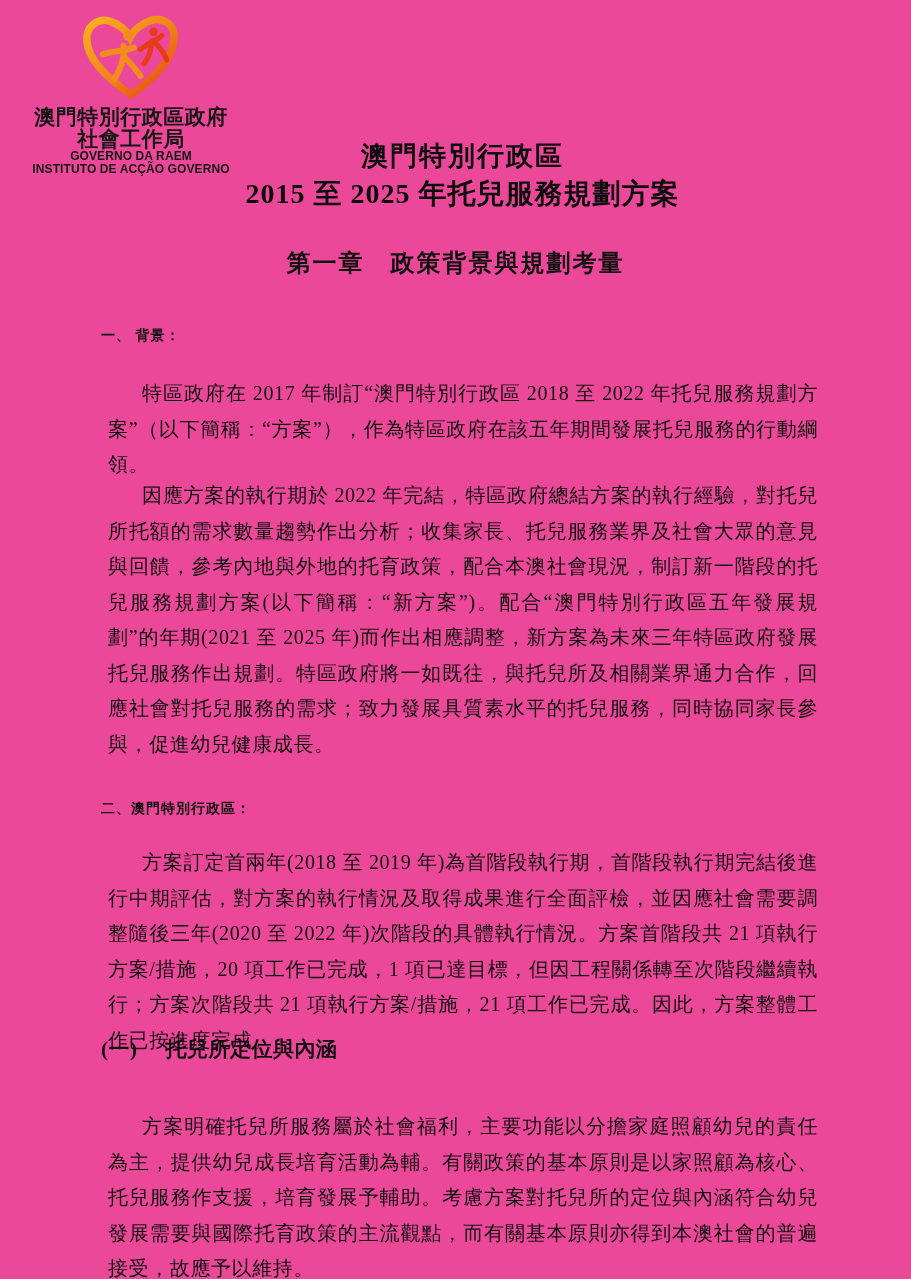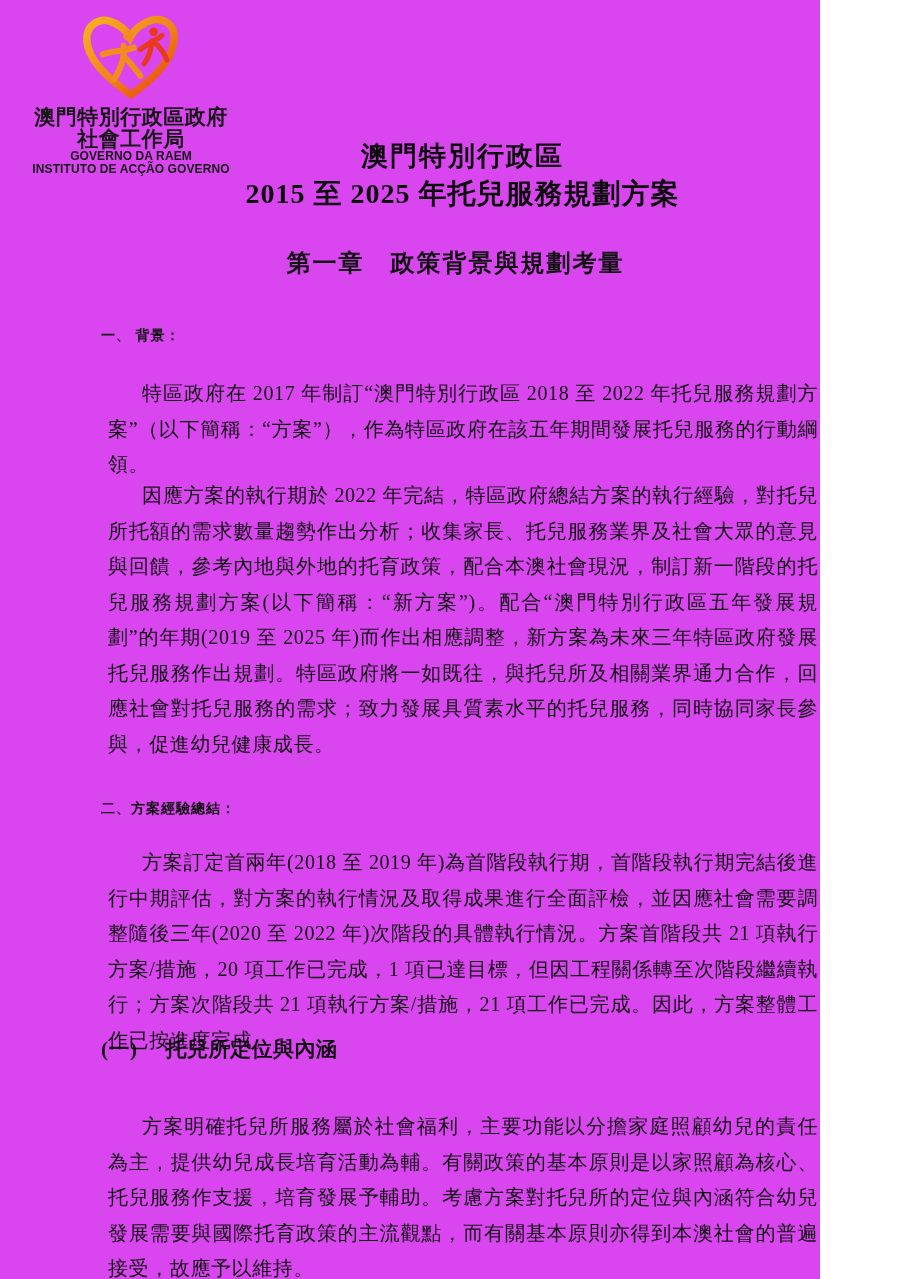--- a/index.html
+++ b/index.html
@@ -1,19 +1,19 @@
 <!DOCTYPE html>
 <html><head>
 <meta charset="utf-8">
 <style>
   html,body{margin:0;padding:0;background:#ffffff;}
   .page{
     position:relative;
-    width:820px;height:1279px;
-    background:#d946ef;
+    width:911px;height:1279px;
+    background:#ec4899;
     color:#111;
     font-family:"Liberation Serif","DejaVu Serif",serif;
     overflow:hidden;
   }
   
   .logo-block{
     position:absolute;left:26px;top:12px;width:210px;
     text-align:center;
     font-family:"Liberation Sans","DejaVu Sans",sans-serif;
   }
@@ -99,23 +99,23 @@
     <div class="doc-title-1">澳門特別行政區</div>
     <div class="doc-title-2">2015 至 2025 年托兒服務規劃方案</div>
   </div>
 
   <div class="chapter">
     <span>第一章</span><span class="chapter-gap"></span><span>政策背景與規劃考量</span>
   </div>
 
   <div class="sec-heading" style="top:322px">一、 背景：</div>
   <p class="body" style="top:369px">特區政府在 2017 年制訂“澳門特別行政區 2018 至 2022 年托兒服務規劃方案”（以下簡稱：“方案”），作為特區政府在該五年期間發展托兒服務的行動綱領。</p>
-  <p class="body" style="top:471px">因應方案的執行期於 2022 年完結，特區政府總結方案的執行經驗，對托兒所托額的需求數量趨勢作出分析；收集家長、托兒服務業界及社會大眾的意見與回饋，參考內地與外地的托育政策，配合本澳社會現況，制訂新一階段的托兒服務規劃方案(以下簡稱：“新方案”)。配合“澳門特別行政區五年發展規劃”的年期(2019 至 2025 年)而作出相應調整，新方案為未來三年特區政府發展托兒服務作出規劃。特區政府將一如既往，與托兒所及相關業界通力合作，回應社會對托兒服務的需求；致力發展具質素水平的托兒服務，同時協同家長參與，促進幼兒健康成長。</p>
+  <p class="body" style="top:471px">因應方案的執行期於 2022 年完結，特區政府總結方案的執行經驗，對托兒所托額的需求數量趨勢作出分析；收集家長、托兒服務業界及社會大眾的意見與回饋，參考內地與外地的托育政策，配合本澳社會現況，制訂新一階段的托兒服務規劃方案(以下簡稱：“新方案”)。配合“澳門特別行政區五年發展規劃”的年期(2021 至 2025 年)而作出相應調整，新方案為未來三年特區政府發展托兒服務作出規劃。特區政府將一如既往，與托兒所及相關業界通力合作，回應社會對托兒服務的需求；致力發展具質素水平的托兒服務，同時協同家長參與，促進幼兒健康成長。</p>
 
-  <div class="sec-heading" style="top:795px">二、方案經驗總結：</div>
+  <div class="sec-heading" style="top:795px">二、澳門特別行政區：</div>
   <p class="body" style="top:838px">方案訂定首兩年(2018 至 2019 年)為首階段執行期，首階段執行期完結後進行中期評估，對方案的執行情況及取得成果進行全面評檢，並因應社會需要調整隨後三年(2020 至 2022 年)次階段的具體執行情況。方案首階段共 21 項執行方案/措施，20 項工作已完成，1 項已達目標，但因工程關係轉至次階段繼續執行；方案次階段共 21 項執行方案/措施，21 項工作已完成。因此，方案整體工作已按進度完成。</p>
 
   <div class="sub-heading" style="top:1036px">
     <span>(一)</span><span class="sub-title">托兒所定位與內涵</span>
   </div>
   <p class="body" style="top:1102px">方案明確托兒所服務屬於社會福利，主要功能以分擔家庭照顧幼兒的責任為主，提供幼兒成長培育活動為輔。有關政策的基本原則是以家照顧為核心、托兒服務作支援，培育發展予輔助。考慮方案對托兒所的定位與內涵符合幼兒發展需要與國際托育政策的主流觀點，而有關基本原則亦得到本澳社會的普遍接受，故應予以維持。</p>
 
 
 </div>
 

